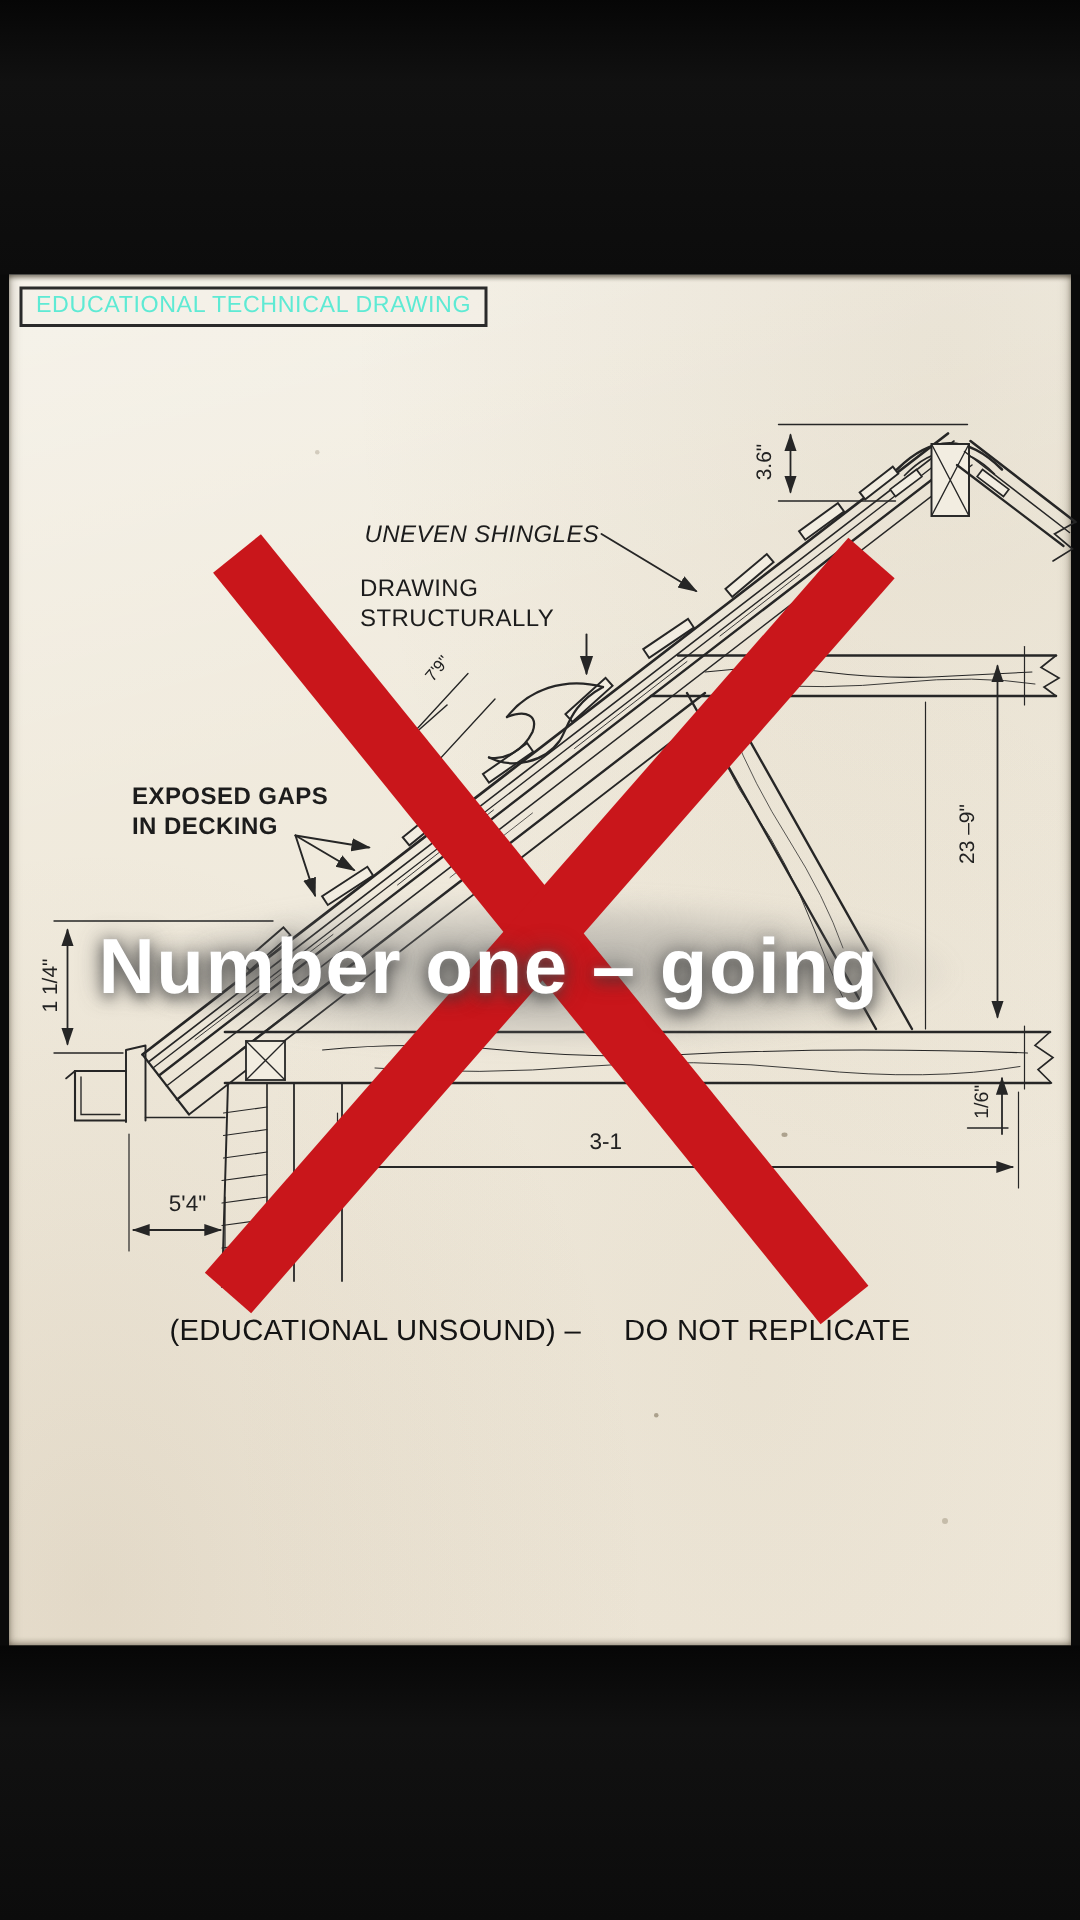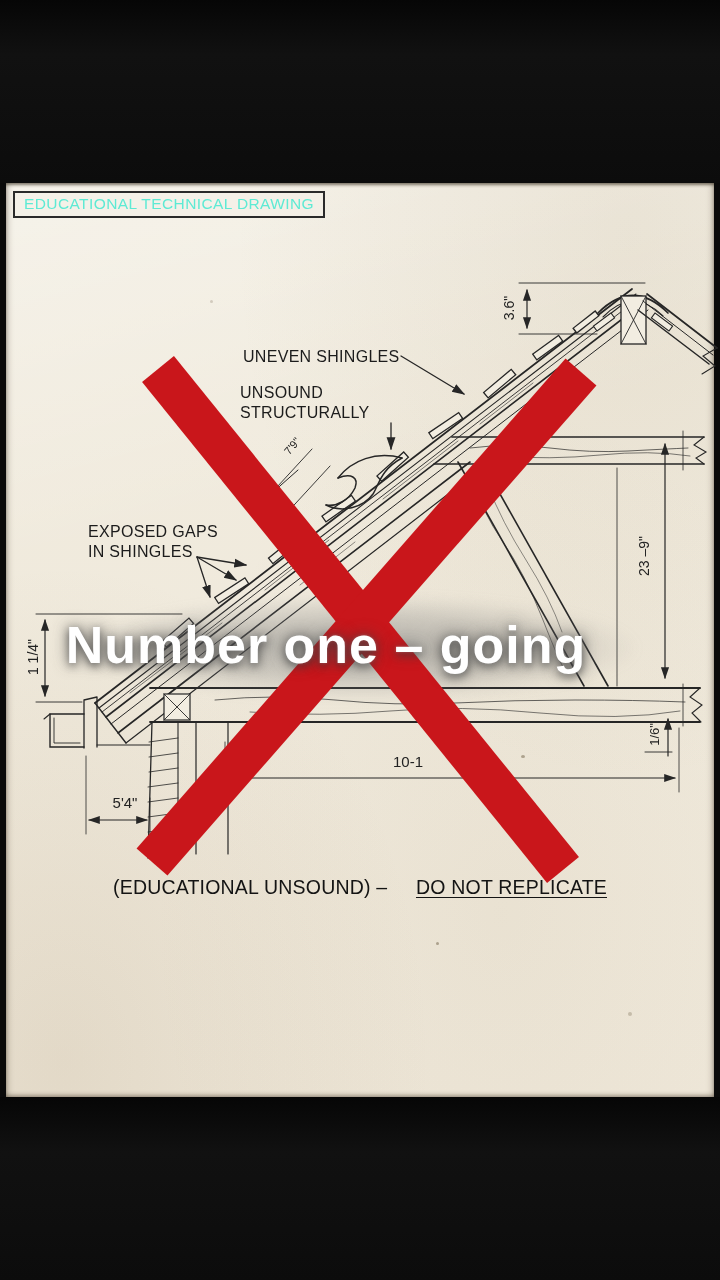--- a/index.html
+++ b/index.html
@@ -44,21 +44,21 @@
   .title-box{
     position:absolute;left:13px;top:191px;z-index:3;
     border:2px solid #2a2a2a;padding:2px 9px 3px 9px;
     font-size:15.5px;letter-spacing:0.4px;color:#5eead4;background:rgba(244,240,231,0.5);
   }
 
   .caption{
     position:absolute;left:60px;top:874px;width:600px;z-index:3;
     text-align:center;color:#141414;font-size:19.5px;line-height:27px;letter-spacing:0.2px;
   }
-  .caption .u{text-decoration:underline;text-underline-offset:3px;margin-left:23px;}
+  .caption .u{text-underline-offset:3px;margin-left:23px;}
 
   .haze{
     position:absolute;left:88px;top:596px;width:548px;height:104px;z-index:4;
     background:radial-gradient(ellipse at center, rgba(125,125,125,0.55) 0%, rgba(128,128,128,0.28) 45%, rgba(128,128,128,0) 72%);
     filter:blur(6px);
   }
   .subtitle{
     position:absolute;left:0;top:615px;width:652px;z-index:6;
     text-align:center;color:#ffffff;font-weight:bold;font-size:52px;letter-spacing:1px;
     text-shadow:0 0 16px rgba(70,70,70,0.8), 0 3px 9px rgba(50,50,50,0.65), 0 0 3px rgba(255,255,255,0.35);
@@ -211,35 +211,35 @@
       <line x1="330" y1="466" x2="284" y2="516" stroke-width="0.9"></line>
       <line x1="298" y1="470" x2="272" y2="493" marker-end="url(#ah)" stroke-width="1.0"></line>
     </g>
   </g>
 </svg>
 
 <div class="title-box">
   <span>EDUCATIONAL TECHNICAL DRAWING</span>
 </div>
 
-<div class="lbl" style="left:243px;top:347px;">UNEVEN SHINGLES</div>
+<div class="lbl" style="left:243px;top:347px;font-style:italic;">UNEVEN SHINGLES</div>
 <div class="lbl" style="left:240px;top:383px;">
-  <div>UNSOUND</div>
+  <div>DRAWING</div>
   <div>STRUCTURALLY</div>
 </div>
-<div class="lbl" style="left:88px;top:522px;">
+<div class="lbl" style="left:88px;top:522px;font-weight:bold;">
   <div>EXPOSED GAPS</div>
-  <div>IN SHINGLES</div>
+  <div>IN DECKING</div>
 </div>
 
 <div class="dim rot" style="left:484px;top:300px;width:50px;">3.6"</div>
 <div class="dim rot" style="left:609px;top:548px;width:70px;">23 –9"</div>
 <div class="dim rot" style="left:-2px;top:649px;width:70px;">1 1/4"</div>
 <div class="dim rot" style="left:629px;top:727px;width:50px;font-size:13px;">1/6"</div>
-<div class="dim" style="left:393px;top:753px;font-size:15px;">10-1</div>
+<div class="dim" style="left:393px;top:753px;font-size:15px;">3-1</div>
 <div class="dim" style="left:100px;top:794px;width:50px;font-size:15px;">5'4"</div>
 <div class="dim" style="left:272px;top:440px;width:40px;font-size:11px;transform:rotate(-50deg);">7'9"</div>
 
 <div class="caption">
   <div><span>(EDUCATIONAL UNSOUND) – </span><span class="u">DO NOT REPLICATE</span></div>
 </div>
 
 <div class="haze"></div>
 
 <svg class="layer redx" width="720" height="1280" viewBox="0 0 720 1280">

